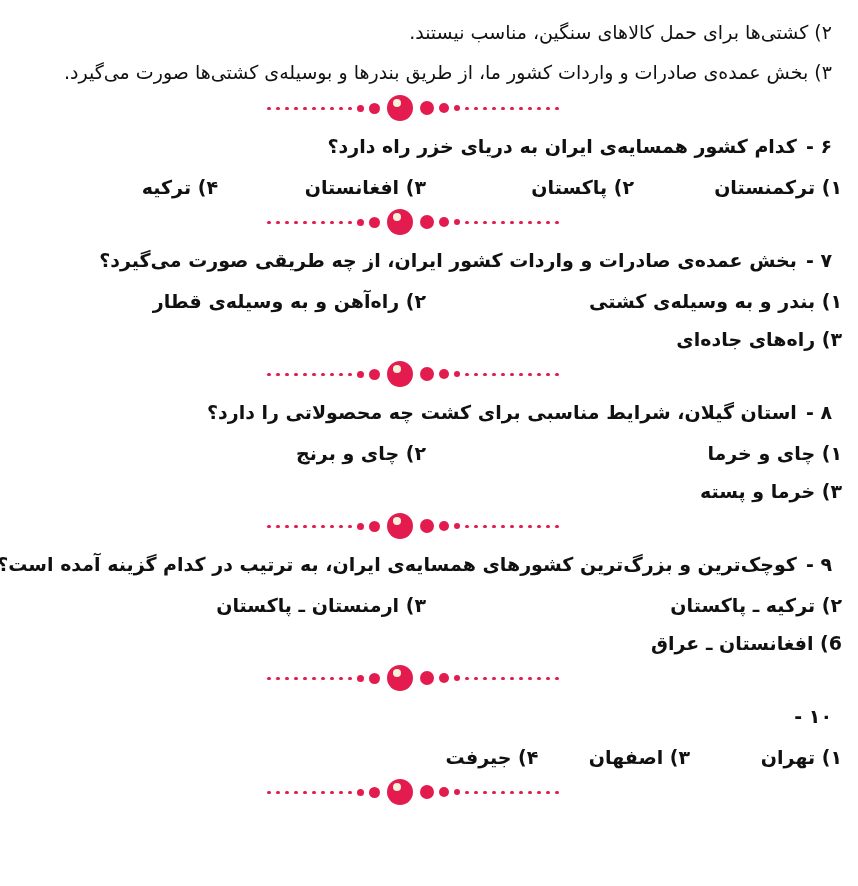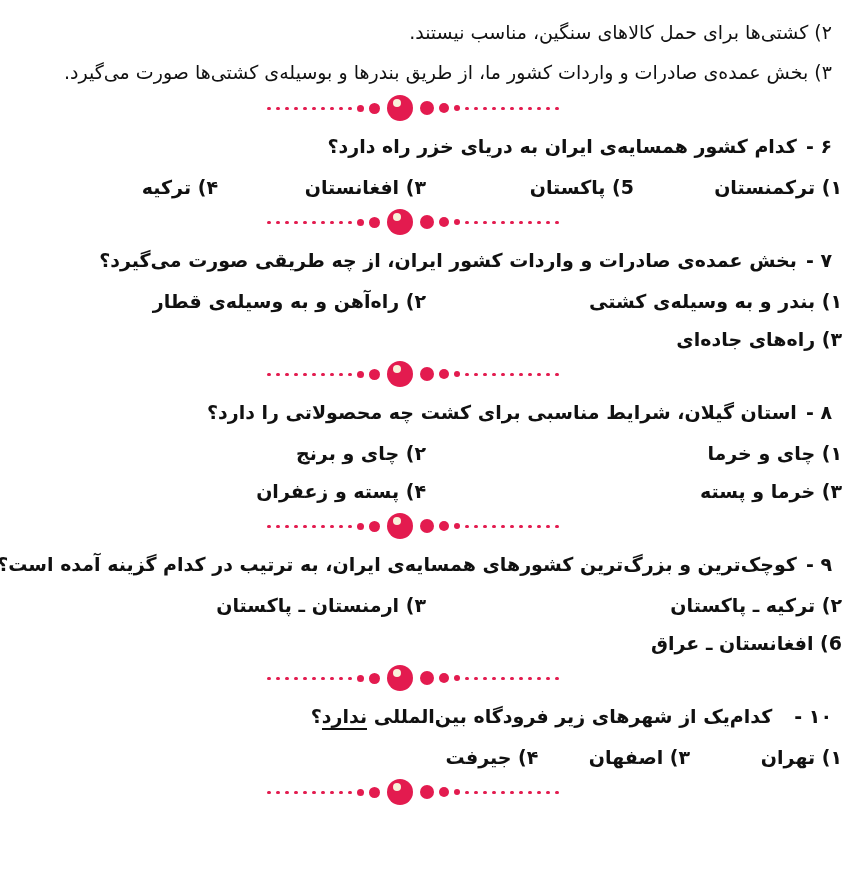--- a/index.html
+++ b/index.html
@@ -150,21 +150,21 @@
       </span>
     </div>
 
   <section>
     <div class="q-header">
       <span class="q-num">۶ -</span>
       <span class="q-text">کدام کشور همسایه‌ی ایران به دریای خزر راه دارد؟</span>
     </div>
     <div class="opts opts-4">
       <span class="opt">۱) ترکمنستان</span>
-      <span class="opt">5) پاکستان</span>
+      <span class="opt">۲) پاکستان</span>
       <span class="opt">۳) افغانستان</span>
       <span class="opt">۴) ترکیه</span>
     </div>
   </section>
 
   <div class="divider-row">
       <span class="divider-art">
         <span class="dot" style="width: 4px; height: 3px; border-radius: 1.5px; background: rgb(227, 27, 79);"></span>
         <span class="dot" style="width: 4px; height: 3px; border-radius: 1.5px; background: rgb(227, 27, 79);"></span>
         <span class="dot" style="width: 4px; height: 3px; border-radius: 1.5px; background: rgb(227, 27, 79);"></span>
@@ -245,21 +245,20 @@
 
   <section>
     <div class="q-header">
       <span class="q-num">۸ -</span>
       <span class="q-text">استان گیلان، شرایط مناسبی برای کشت چه محصولاتی را دارد؟</span>
     </div>
     <div class="opts opts-2">
       <span class="opt">۱) چای و خرما</span>
       <span class="opt">۲) چای و برنج</span>
       <span class="opt">۳) خرما و پسته</span>
-      <span class="opt">۴) پسته و زعفران</span>
     </div>
   </section>
 
   <div class="divider-row">
       <span class="divider-art">
         <span class="dot" style="width: 4px; height: 3px; border-radius: 1.5px; background: rgb(227, 27, 79);"></span>
         <span class="dot" style="width: 4px; height: 3px; border-radius: 1.5px; background: rgb(227, 27, 79);"></span>
         <span class="dot" style="width: 4px; height: 3px; border-radius: 1.5px; background: rgb(227, 27, 79);"></span>
         <span class="dot" style="width: 4px; height: 3px; border-radius: 1.5px; background: rgb(227, 27, 79);"></span>
         <span class="dot" style="width: 4px; height: 3px; border-radius: 1.5px; background: rgb(227, 27, 79);"></span>
@@ -332,21 +331,20 @@
         <span class="dot" style="width: 4px; height: 3px; border-radius: 1.5px; background: rgb(227, 27, 79);"></span>
         <span class="dot" style="width: 4px; height: 3px; border-radius: 1.5px; background: rgb(227, 27, 79);"></span>
         <span class="dot" style="width: 4px; height: 3px; border-radius: 1.5px; background: rgb(227, 27, 79);"></span>
         <span class="dot" style="width: 4px; height: 3px; border-radius: 1.5px; background: rgb(227, 27, 79);"></span>
       </span>
     </div>
 
   <section>
     <div class="q-header">
       <span class="q-num wide-gap">۱۰ -</span>
-      <span class="q-text"><span>کدام‌یک از شهرهای زیر فرودگاه بین‌المللی </span><span class="underlined">ندارد</span><span>؟</span></span>
     </div>
     <div class="opts opts-4 narrow">
       <span class="opt">۱) تهران</span>
       <span class="opt">۳) اصفهان</span>
       <span class="opt">۴) جیرفت</span>
     </div>
   </section>
 
   <div class="divider-row">
       <span class="divider-art">

